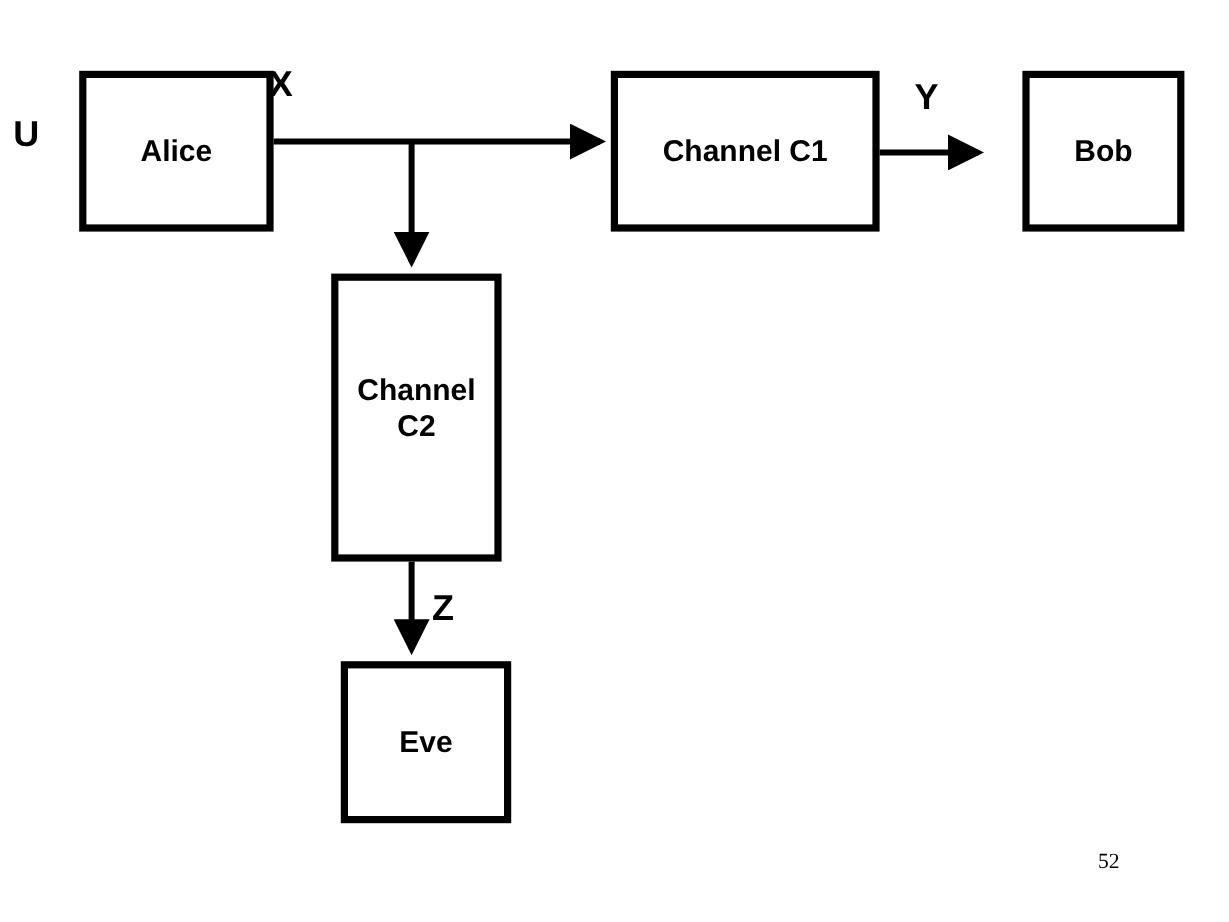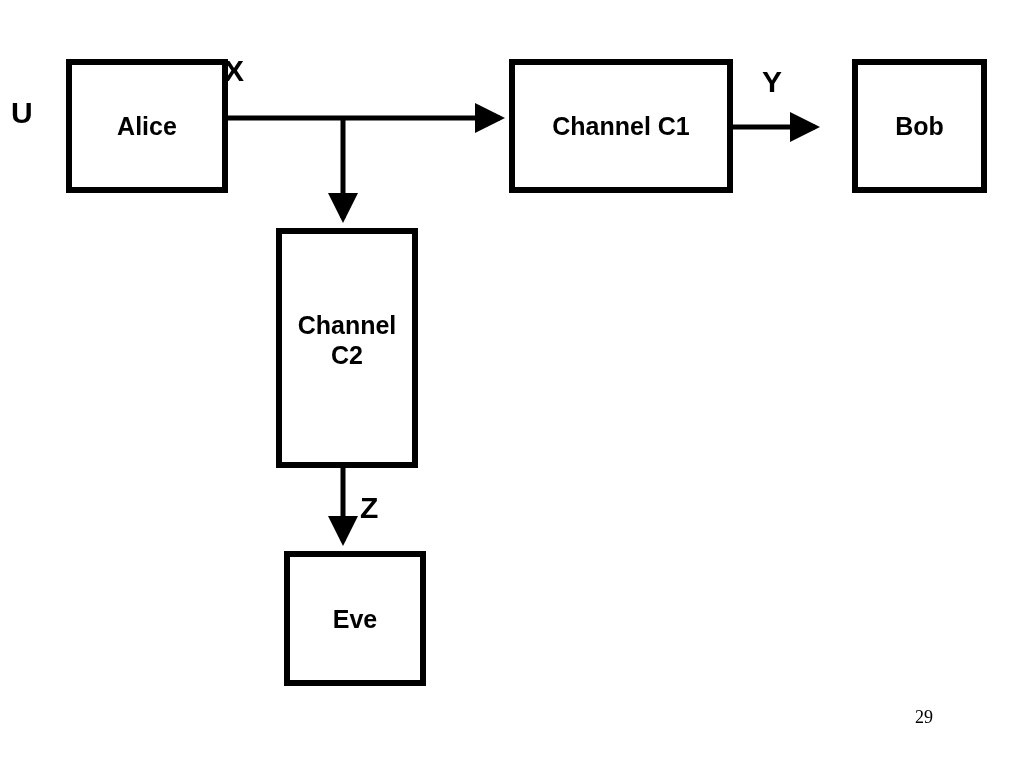--- a/index.html
+++ b/index.html
@@ -43,13 +43,13 @@
 
 <div class="box" style="left:284px; top:551px; width:142px; height:135px;">
   <span>Eve</span>
 </div>
 
 <div class="lbl" style="left:11px; top:96px;">U</div>
 <div class="lbl" style="left:224px; top:54px;">X</div>
 <div class="lbl" style="left:762px; top:65px;">Y</div>
 <div class="lbl" style="left:360px; top:491px;">Z</div>
 
-<div class="pagenum">29</div>
+<div class="pagenum">52</div>
 
 </body></html>

